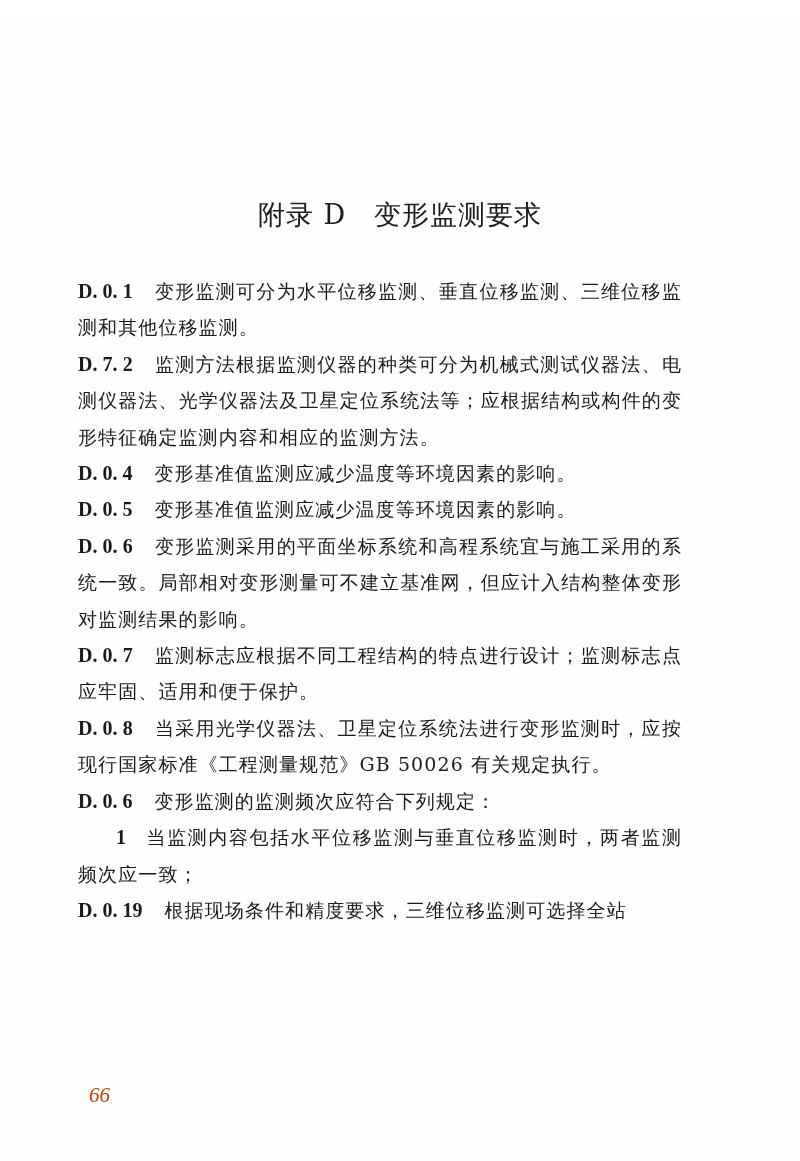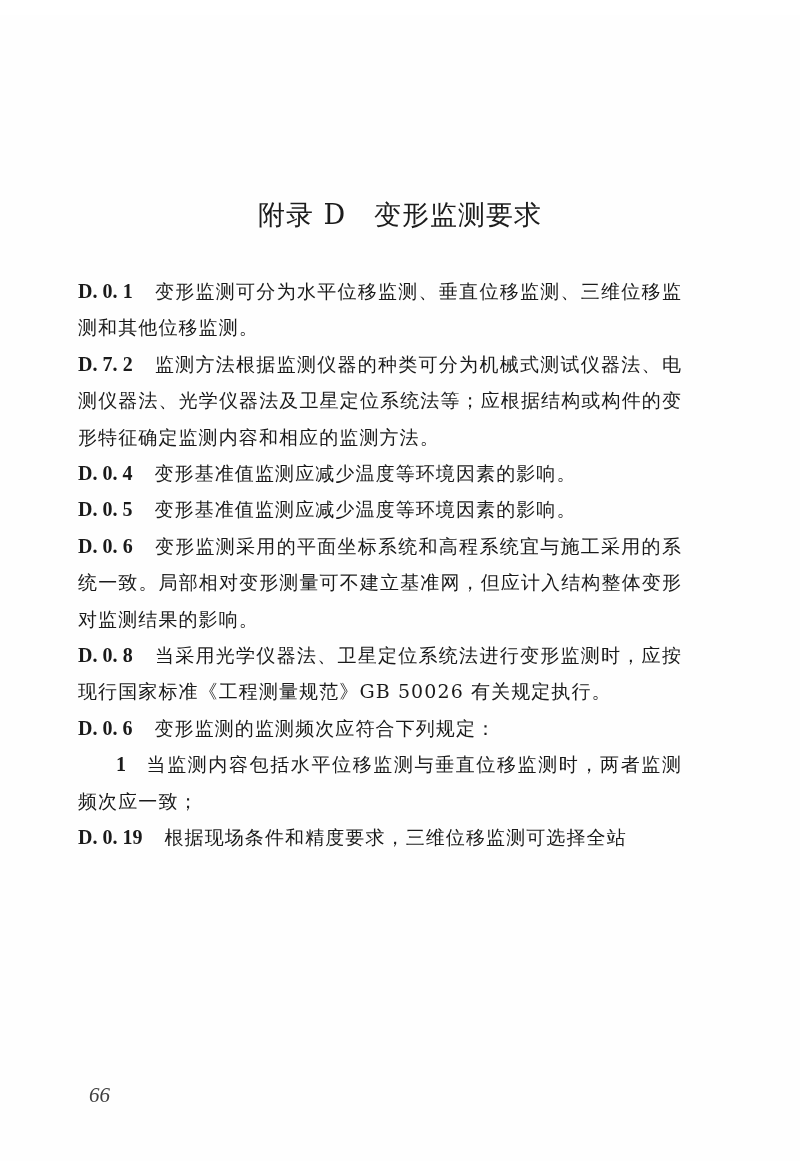--- a/index.html
+++ b/index.html
@@ -5,36 +5,37 @@
   html, body { margin: 0; padding: 0; background: #ffffff; }
   body { width: 800px; height: 1161px; position: relative; overflow: hidden; }
   .page { position: absolute; left: 0; top: 15px; width: 800px; height: 1161px; background: #fefefe; color: #1a1a1a; font-family: "DejaVu Serif", "Liberation Serif", serif; }
   .title { position: absolute; top: 182px; left: 0; width: 800px; text-align: center; font-size: 27px; letter-spacing: 1px; color: #1c1c1c; }
   .title .sp { display: inline-block; width: 28px; }
   .body { position: absolute; left: 78px; top: 258px; width: 604px; font-size: 19px; line-height: 36.4px; letter-spacing: 1.1px; text-align: justify; }
   .para { margin: 0; text-align: justify; text-align-last: left; }
   .num { font-family: "Liberation Serif", serif; font-weight: bold; font-size: 20px; letter-spacing: 0; margin-right: 22px; }
   .sub { text-indent: 38px; }
   .sub .num { margin-right: 20px; }
-  .pageno { position: absolute; left: 89px; top: 1068px; font-family: "Liberation Serif", serif; font-style: italic; font-size: 21px; color: #404040; }
+  .pageno { position: absolute; left: 89px; top: 1068px; font-family: "Liberation Serif", serif; font-style: italic; font-size: 21px; color: #c2410c; }
 </style>
 </head>
 <body>
 
 <div class="page">
   <div class="title">
     <span>附录 D</span><span class="sp"></span><span>变形监测要求</span>
   </div>
 
   <div class="body">
     <p class="para"><span class="num">D. 0. 1</span><span>变形监测可分为水平位移监测、垂直位移监测、三维位移监测和其他位移监测。</span></p>
     <p class="para"><span class="num">D. 7. 2</span><span>监测方法根据监测仪器的种类可分为机械式测试仪器法、电测仪器法、光学仪器法及卫星定位系统法等；应根据结构或构件的变形特征确定监测内容和相应的监测方法。</span></p>
     <p class="para"><span class="num">D. 0. 4</span><span>变形基准值监测应减少温度等环境因素的影响。</span></p>
     <p class="para"><span class="num">D. 0. 5</span><span>变形基准值监测应减少温度等环境因素的影响。</span></p>
     <p class="para"><span class="num">D. 0. 6</span><span>变形监测采用的平面坐标系统和高程系统宜与施工采用的系统一致。局部相对变形测量可不建立基准网，但应计入结构整体变形对监测结果的影响。</span></p>
+    <p class="para"><span class="num">D. 0. 7</span><span>监测标志应根据不同工程结构的特点进行设计；监测标志点应牢固、适用和便于保护。</span></p>
     <p class="para"><span class="num">D. 0. 8</span><span>当采用光学仪器法、卫星定位系统法进行变形监测时，应按现行国家标准《工程测量规范》GB 50026 有关规定执行。</span></p>
     <p class="para"><span class="num">D. 0. 6</span><span>变形监测的监测频次应符合下列规定：</span></p>
     <p class="para sub"><span class="num">1</span><span>当监测内容包括水平位移监测与垂直位移监测时，两者监测频次应一致；</span></p>
     <p class="para"><span class="num">D. 0. 19</span><span>根据现场条件和精度要求，三维位移监测可选择全站</span></p>
   </div>
 
   <div class="pageno">66</div>
 </div>
 
 </body></html>

